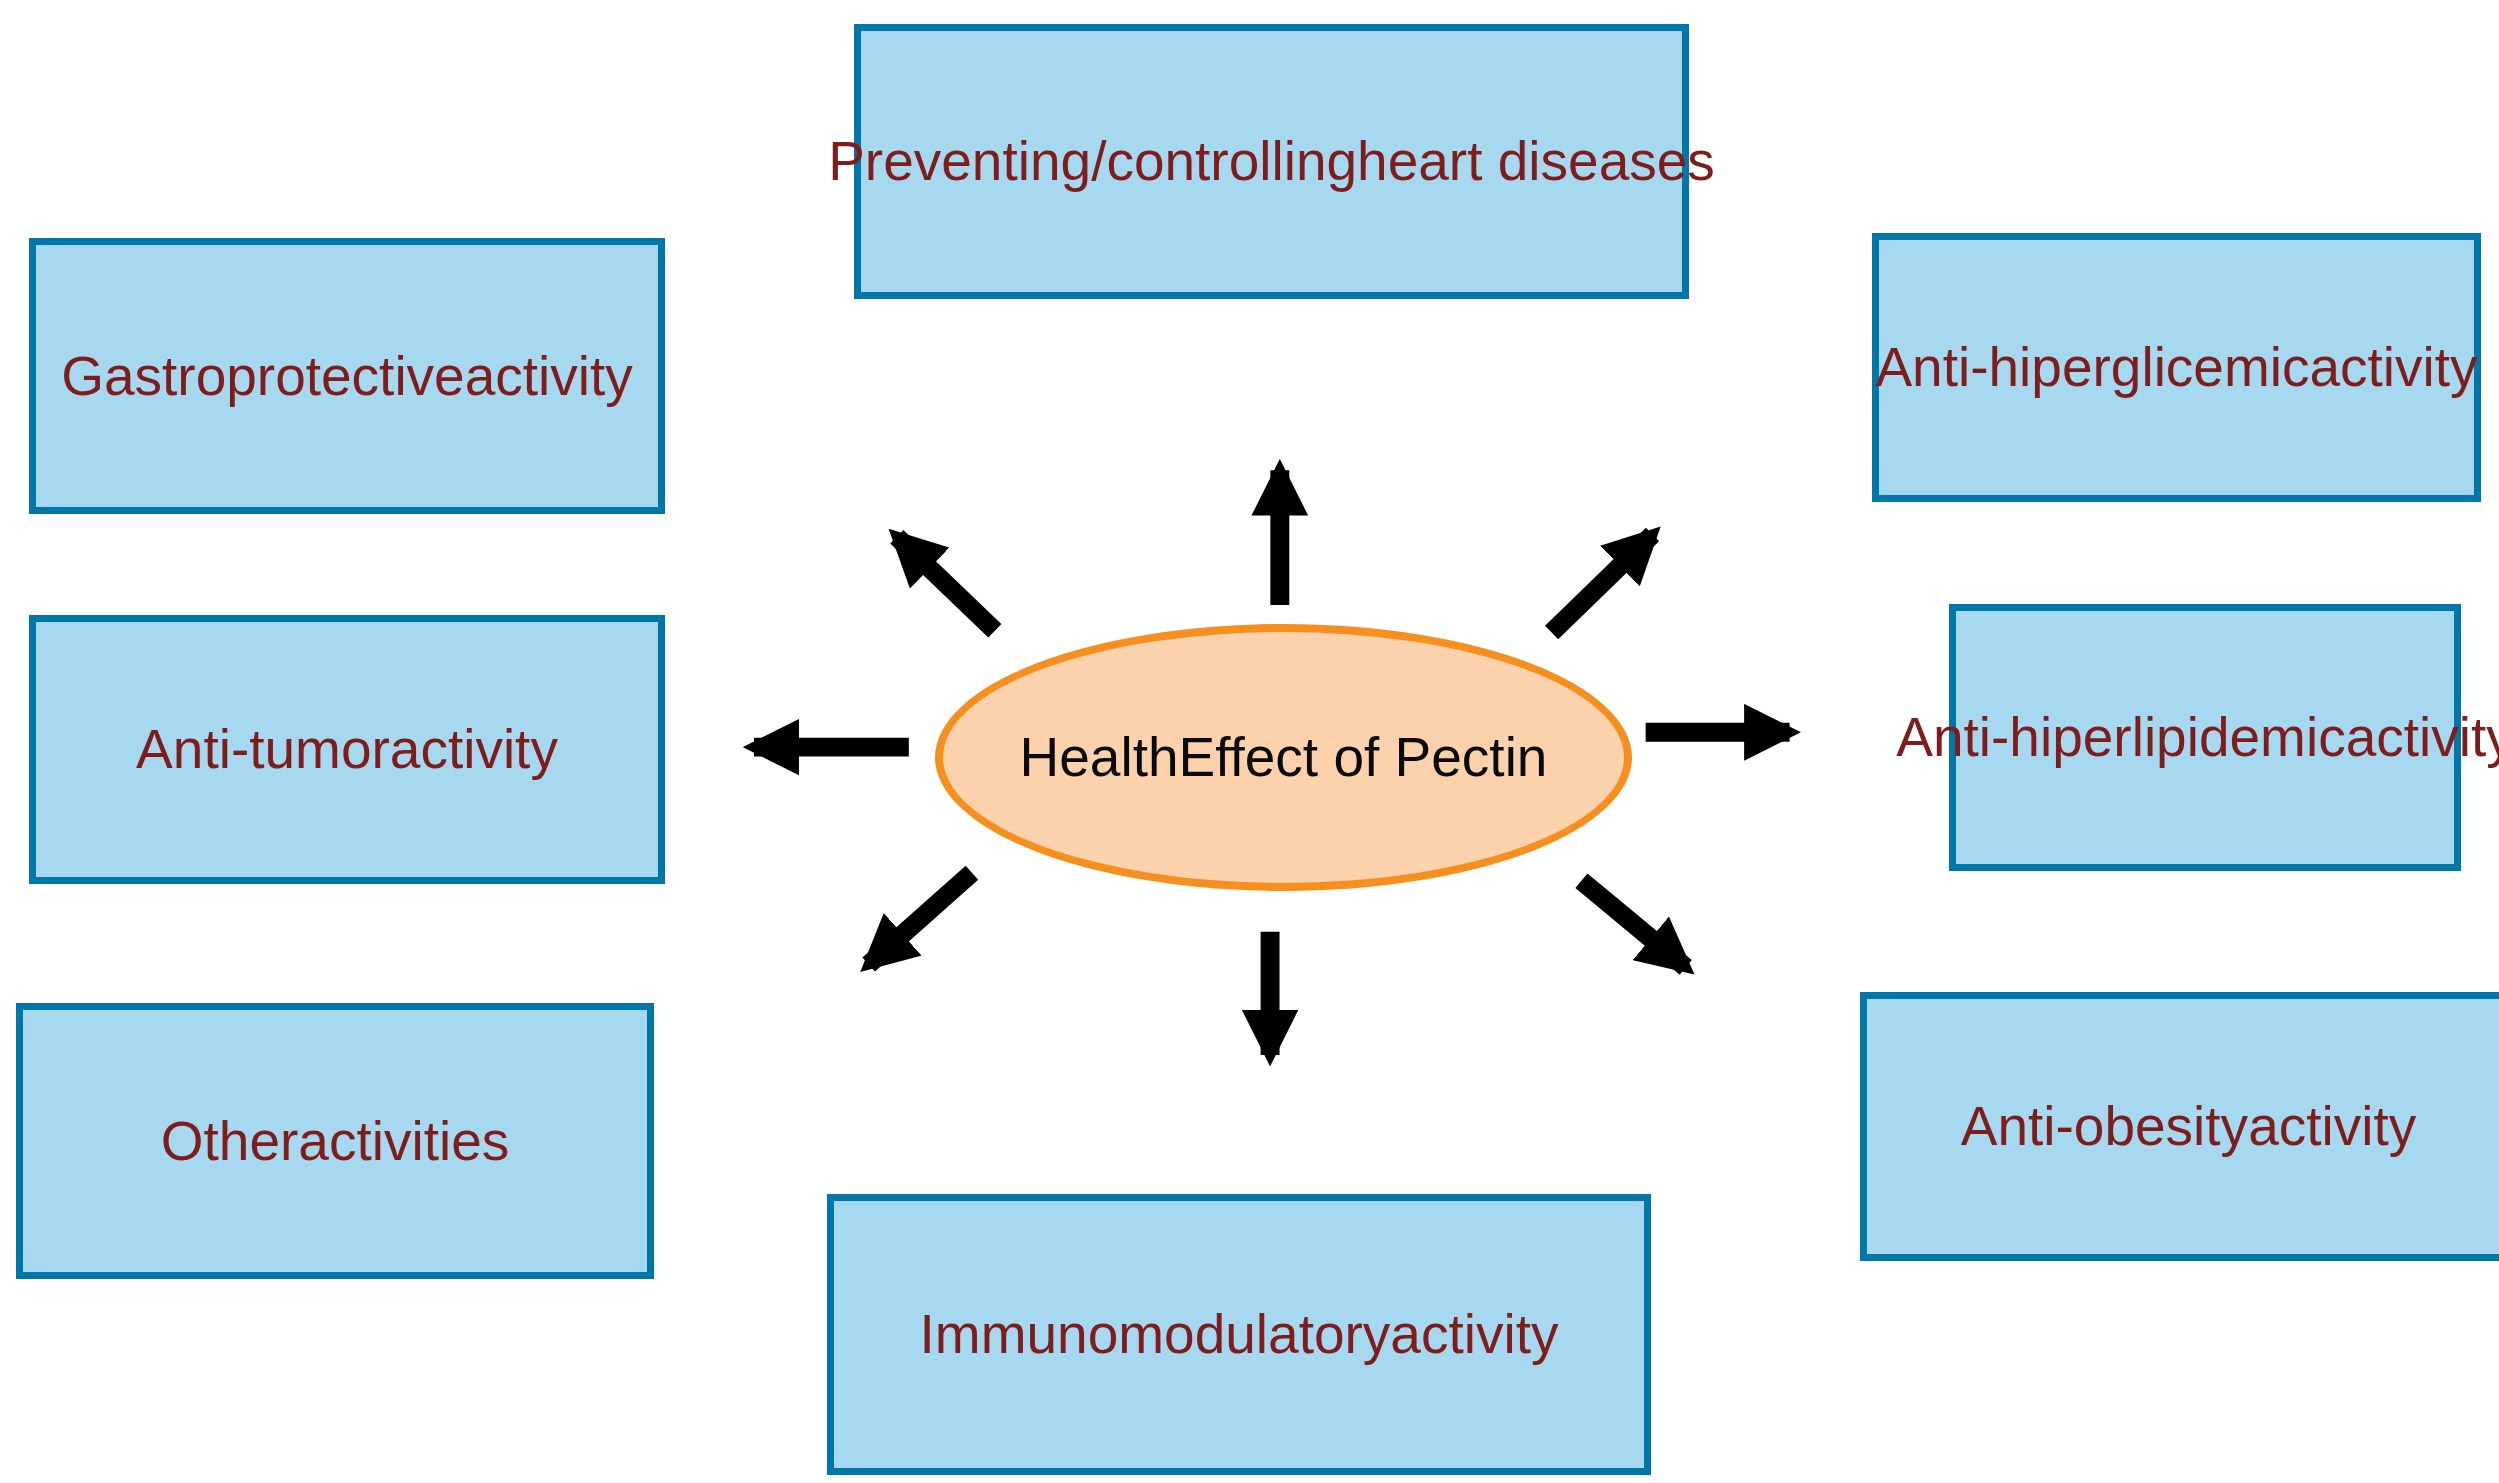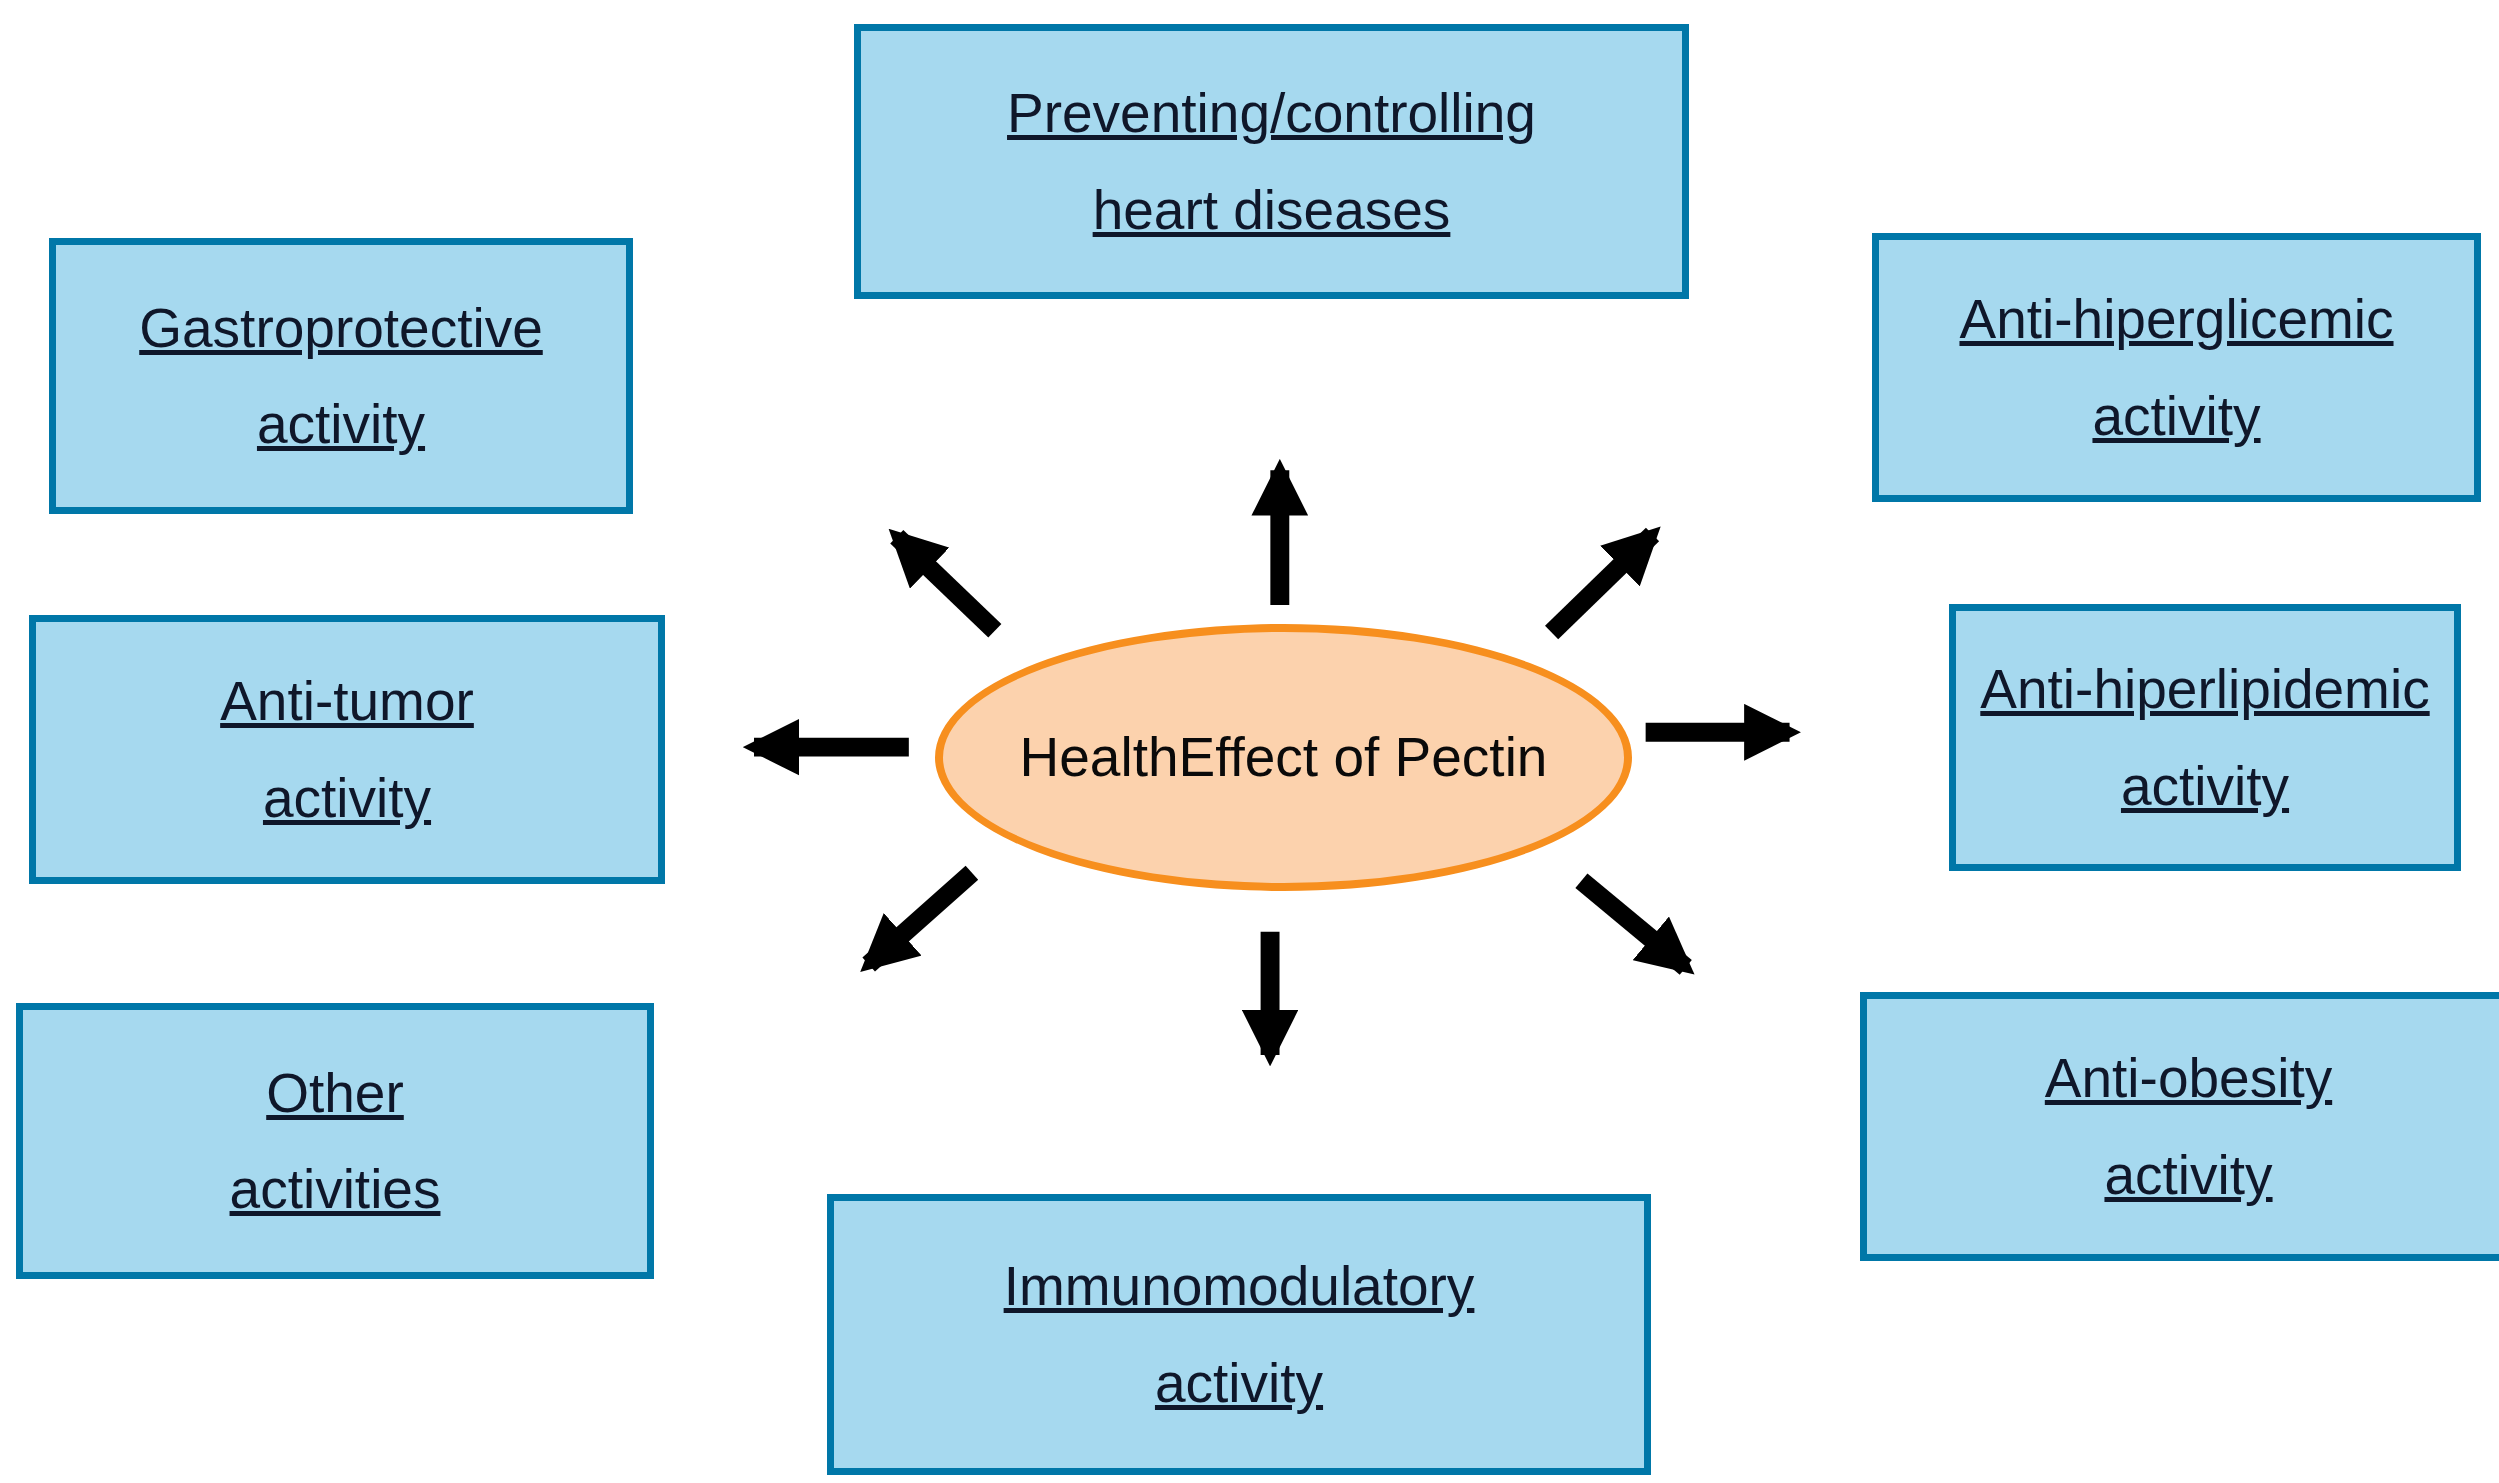--- a/index.html
+++ b/index.html
@@ -14,33 +14,31 @@
     height: 1484px;
     background: #ffffff;
     overflow: hidden;
   }
   .node-box {
     position: absolute;
     box-sizing: border-box;
     background: #A6D9EF;
     border: 7.5px solid #0077A8;
     display: flex;
-    flex-direction: column;
     align-items: center;
     justify-content: center;
     text-align: center;
-    color: #0f172a;
+    color: #7f1d1d;
     font-size: 55px;
     line-height: 1.75;
-    text-decoration: underline;
   }
   .node-box span { display: block; white-space: nowrap; }
 
   .box-heart          { left: 854px; top: 24px;   width: 835px; height: 275px; }
-  .box-gastro         { left: 29px;   top: 238px;  width: 584px; height: 276px; margin-left: 20px; }
+  .box-gastro         { left: 29px;   top: 238px;  width: 636px; height: 276px; }
   .box-tumor          { left: 29px;   top: 615px; width: 636px; height: 269px; }
   .box-other          { left: 16px;   top: 1003px; width: 638px; height: 276px; }
   .box-immuno         { left: 827px; top: 1194px; width: 824px; height: 281px; }
   .box-hiperglicemic  { left: 1872px; top: 233px;  width: 609px; height: 269px; }
   .box-hiperlipidemic { left: 1949px; top: 604px; width: 512px; height: 267px; }
   .box-obesity        { left: 1860px; top: 992px; width: 657px; height: 269px; }
 
   .center-ellipse {
     position: absolute;
     box-sizing: border-box;

